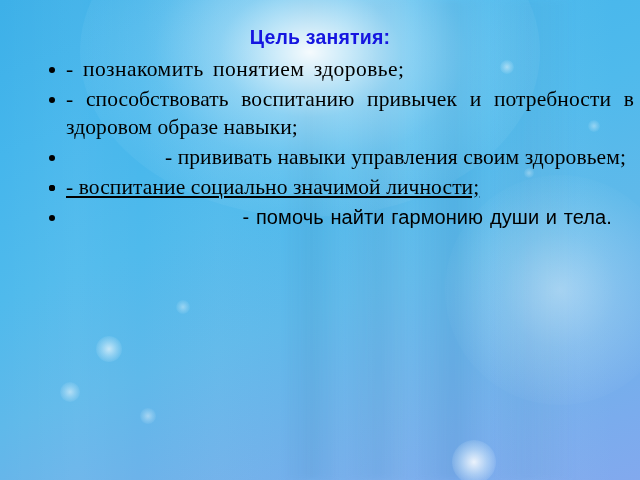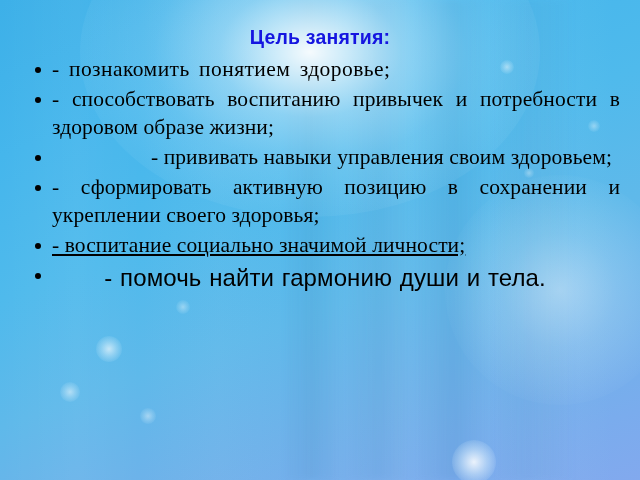--- a/index.html
+++ b/index.html
@@ -150,21 +150,21 @@
     font-family: "Liberation Sans", sans-serif;
     font-weight: bold;
     font-size: 19.5px;
     line-height: 1.1;
     color: #1515e0;
     letter-spacing: .2px;
   }
 
   .bullet-list {
     position: absolute;
-    left: 28px;
+    left: 42px;
     top: 56px;
     width: 570px;
   }
 
   .bullet-item {
     position: relative;
     padding-left: 24px;
     margin: 0 0 2px 0;
     color: #000000;
     font-size: 21.5px;
@@ -183,22 +183,22 @@
     height: 6px;
     border-radius: 50%;
     background: #000;
   }
 
   
   .bullet-item.serif { font-family: "Liberation Serif", serif; }
   
   .bullet-item.sans  {
     font-family: "Liberation Sans", sans-serif;
-    font-size: 24px;
-    text-align: center;
+    font-size: 20px;
+    text-align: right;
   }
 
   
   .bullet-item.i1 { letter-spacing: .45px; word-spacing: 3.5px; text-align: left; }
   .bullet-item.i2 { letter-spacing: .1px;  width: 568px; }
   .bullet-item.i3 { letter-spacing: .1px;  width: 560px; text-align: right; }
   .bullet-item.i4 { letter-spacing: .1px;  width: 568px; }
   .bullet-item.i5 { letter-spacing: .1px;  width: 548px; text-decoration: underline; }
   .bullet-item.i6 { letter-spacing: .1px;  word-spacing: 1px; }
 </style>
@@ -228,31 +228,30 @@
 
     <div class="bullet-list">
 
       <p class="bullet-item serif i1">
         <span class="dot"></span>
         <span class="txt">- познакомить  понятием  здоровье;</span>
       </p>
 
       <p class="bullet-item serif i2">
         <span class="dot"></span>
-        <span class="txt">- способствовать воспитанию привычек и потребности в здоровом образе жизни;</span>
+        <span class="txt">- способствовать воспитанию привычек и потребности в здоровом образе навыки;</span>
       </p>
 
       <p class="bullet-item serif i3">
         <span class="dot"></span>
         <span class="txt">- прививать навыки управления своим здоровьем;</span>
       </p>
 
       <p class="bullet-item serif i4">
         <span class="dot"></span>
-        <span class="txt">- сформировать активную позицию в сохранении и укреплении своего здоровья;</span>
       </p>
 
       <p class="bullet-item serif i5">
         <span class="dot"></span>
         <span class="txt">- воспитание социально значимой личности;</span>
       </p>
 
       <p class="bullet-item sans i6">
         <span class="dot"></span>
         <span class="txt">- помочь  найти гармонию души и тела.</span>

